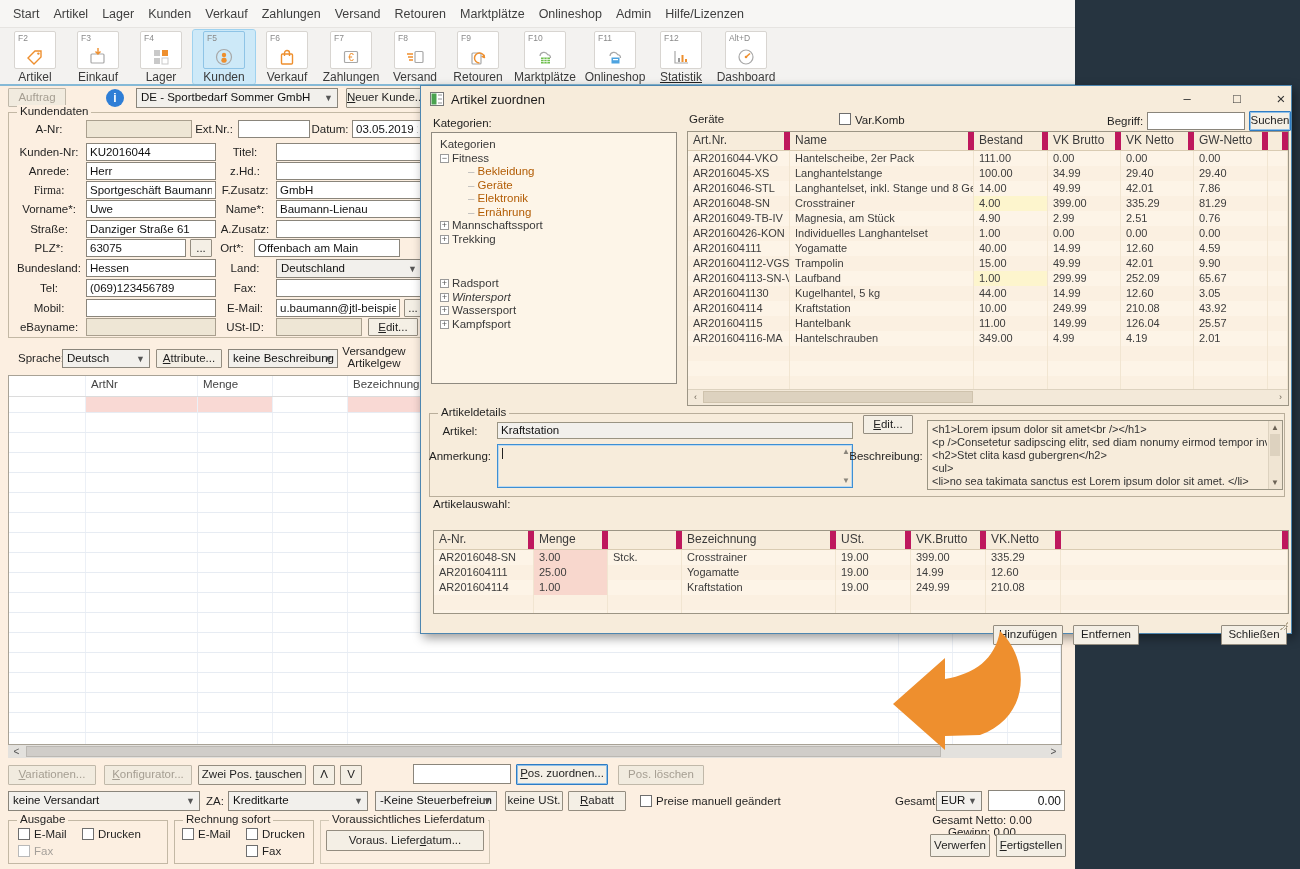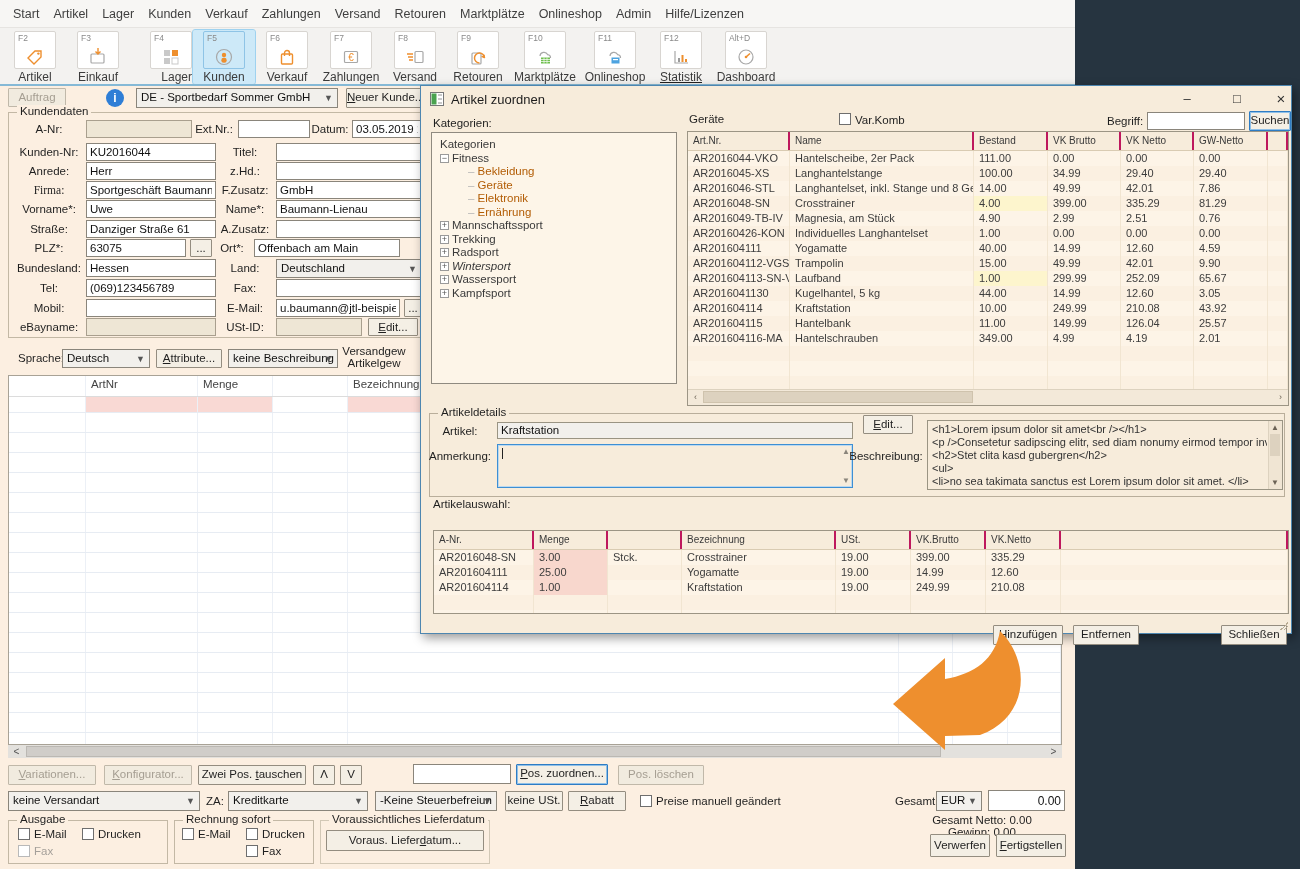--- a/index.html
+++ b/index.html
@@ -41,21 +41,21 @@
   .prow{display:flex;border-bottom:1px solid #e7ecf3}
   .pcell{box-sizing:border-box;border-right:1px solid #ecf0f6;height:100%;font-size:11.5px;color:#3c3c3c;padding:2px 5px;white-space:nowrap;overflow:hidden}
   
   #dialog{position:absolute;left:420px;top:85px;width:872px;height:549px;background:#f7ecdb;
           border:1px solid #4d86b0;box-shadow:3px 4px 10px rgba(0,0,0,.4);z-index:10;box-sizing:border-box}
   .dtitle{position:absolute;left:0;top:0;width:100%;height:26px}
   .dtitle .txt{position:absolute;left:30px;top:6px;font-size:13px;color:#1c1c1c}
   .winbtn{position:absolute;top:3px;width:32px;height:20px;text-align:center;font-size:13px;color:#333;line-height:20px}
   .tbl{position:absolute;background:#fdf4e7;border:1px solid #9c9585;box-sizing:border-box;overflow:hidden}
   .thead{display:flex;height:18px;line-height:17px;border-bottom:1px solid #d9cbb2;background:#f7ecdb}
-  .thead .tc{font-size:10px;color:#3a3a3a;padding:0 5px;box-sizing:border-box;border-right:2px solid #be185d;white-space:nowrap;overflow:hidden}
+  .thead .tc{font-size:12px;color:#3a3a3a;padding:0 5px;box-sizing:border-box;border-right:6px solid #be185d;white-space:nowrap;overflow:hidden}
   .trow{display:flex;height:15px;line-height:15px}
   .trow.alt{background:#fbf0e1}
   .tc{font-size:11px;color:#3d3d3d;padding:0 5px;box-sizing:border-box;border-right:1px solid #f1e5d1;white-space:nowrap;overflow:hidden;height:100%}
   .tc.hl{background:#fdf5cd}
   .tc.pink{background:#f8d7cd}
   .hsb{position:absolute;height:15px;background:#f3e9d9;border-top:1px solid #ddd2bf}
   .hsb .sbtn{position:absolute;top:1px;width:13px;height:13px;font-size:9px;color:#6b6255;text-align:center;line-height:13px}
   .hsb .thumb{position:absolute;top:1px;height:12px;background:#ddd2bf;border:1px solid #cfc3ad;box-sizing:border-box}
   .treeitem{white-space:nowrap;font-size:11.5px;height:13.5px;line-height:13.5px;color:#3a3a3a;position:relative}
   .treeitem.leaf{color:#b25c04}
@@ -97,21 +97,21 @@
       <div class="tb-cell" style="width: 62px;">
         <div class="tb-box">
           <div class="tb-key">F3</div>
           <div class="tb-icon"><svg width="20" height="20" viewBox="0 0 20 20">
               <rect x="3" y="7" width="13" height="9" rx="1" fill="#fff" stroke="#a8a8a8" stroke-width="1.2"></rect>
               <path d="M10 1 V7 M7.5 4.5 L10 7 L12.5 4.5" fill="none" stroke="#ee8f2e" stroke-width="1.4"></path>
             </svg></div>
         </div>
         <div class="tb-cap">Einkauf</div>
       </div>
-      <div class="tb-cell" style="width: 62px; align-items: flex-end;">
+      <div class="tb-cell" style="width: 62px;">
         <div class="tb-box">
           <div class="tb-key">F4</div>
           <div class="tb-icon"><svg width="20" height="20" viewBox="0 0 20 20">
               <rect x="3" y="3" width="6" height="6" fill="#c9c9c9"></rect>
               <rect x="11" y="3" width="6" height="6" fill="#ee8f2e"></rect>
               <rect x="3" y="11" width="6" height="6" fill="#c9c9c9"></rect>
               <rect x="11" y="11" width="6" height="6" fill="#fff" stroke="#c9c9c9"></rect>
             </svg></div>
         </div>
         <div class="tb-cap">Lager</div>
@@ -553,21 +553,21 @@
   <div class="lbl" style="left:12px;top:31px">Kategorien:</div>
   <div id="cattree" class="abs" style="left:10px;top:46px;width:246px;height:252px;background:#fdf5e8;border:1px solid #8f8a80;box-sizing:border-box;padding:5px 0 0 6px;overflow:hidden">
       <div class="treeitem" style="padding-left: 2px;"><span>Kategorien</span></div>
       <div class="treeitem" style="padding-left: 2px;"><span class="expander">−</span><span>Fitness</span></div>
       <div class="treeitem leaf" style="padding-left: 30px;"><span style="color: rgb(181, 181, 181);">– </span><span>Bekleidung</span></div>
       <div class="treeitem leaf" style="padding-left: 30px;"><span style="color: rgb(181, 181, 181);">– </span><span>Geräte</span></div>
       <div class="treeitem leaf" style="padding-left: 30px;"><span style="color: rgb(181, 181, 181);">– </span><span>Elektronik</span></div>
       <div class="treeitem leaf" style="padding-left: 30px;"><span style="color: rgb(181, 181, 181);">– </span><span>Ernährung</span></div>
       <div class="treeitem" style="padding-left: 2px;"><span class="expander">+</span><span>Mannschaftssport</span></div>
       <div class="treeitem" style="padding-left: 2px;"><span class="expander">+</span><span>Trekking</span></div>
-      <div class="treeitem" style="padding-left: 2px;"><span class="expander">+</span><span>Radsport</span></div>
+      <div class="treeitem" style="padding-left: 2px; margin-top: 31px;"><span class="expander">+</span><span>Radsport</span></div>
       <div class="treeitem" style="padding-left: 2px; font-style: italic;"><span class="expander">+</span><span>Wintersport</span></div>
       <div class="treeitem" style="padding-left: 2px;"><span class="expander">+</span><span>Wassersport</span></div>
       <div class="treeitem" style="padding-left: 2px;"><span class="expander">+</span><span>Kampfsport</span></div>
     </div>
 
   <div class="lbl" style="left:268px;top:27px">Geräte</div>
   <span class="chk" style="left:418px;top:27px"></span>
   <div class="lbl" style="left:434px;top:28px">Var.Komb</div>
   <div class="lbl" style="left:686px;top:29px">Begriff:</div>
   <input class="inp" style="left: 726px; top: 26px; width: 98px; height: 18px;" value="">

